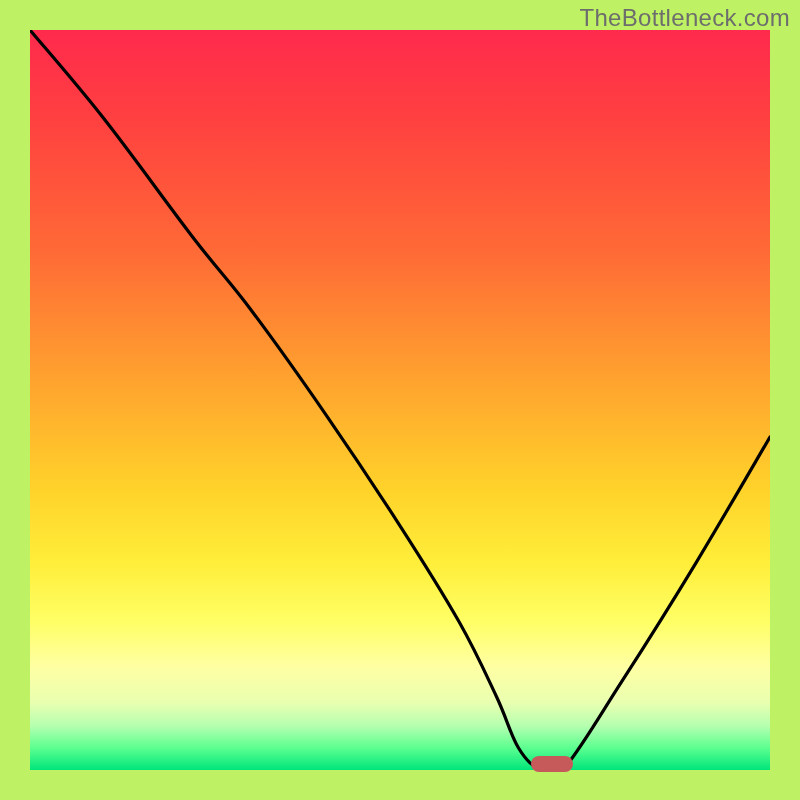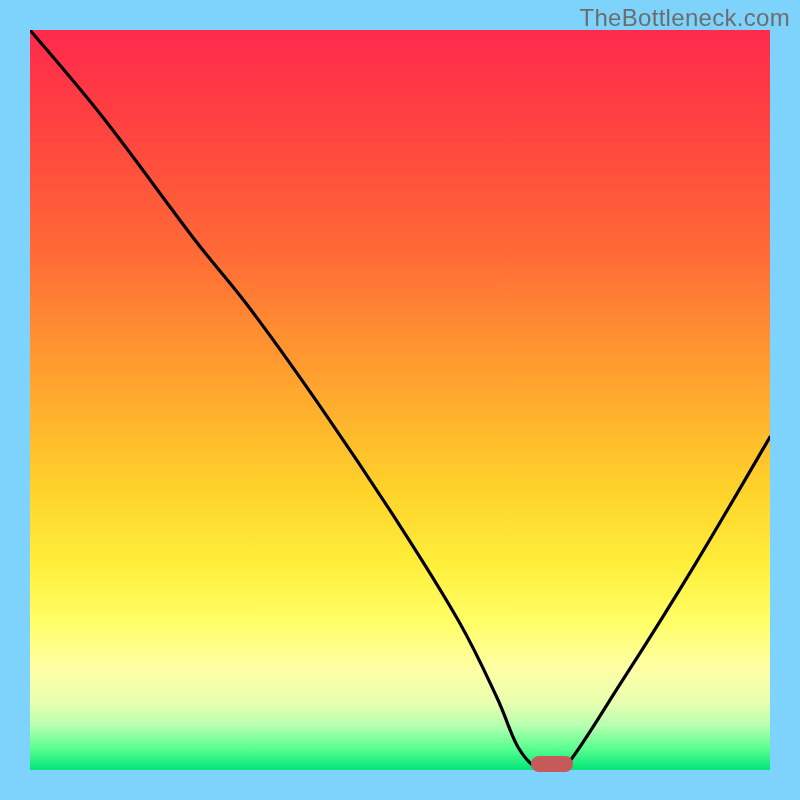--- a/index.html
+++ b/index.html
@@ -8,21 +8,21 @@
     width: 800px;
     height: 800px;
     background: #000;
     overflow: hidden;
     font-family: Arial, Helvetica, sans-serif;
   }
   .frame {
     position: relative;
     width: 800px;
     height: 800px;
-    background: #7dd3fc;
+    background: #bef264;
   }
   .watermark {
     position: absolute;
     top: 4px;
     right: 10px;
     color: #6d6d6d;
     font-size: 24px;
     font-weight: 500;
     letter-spacing: 0.3px;
   }

